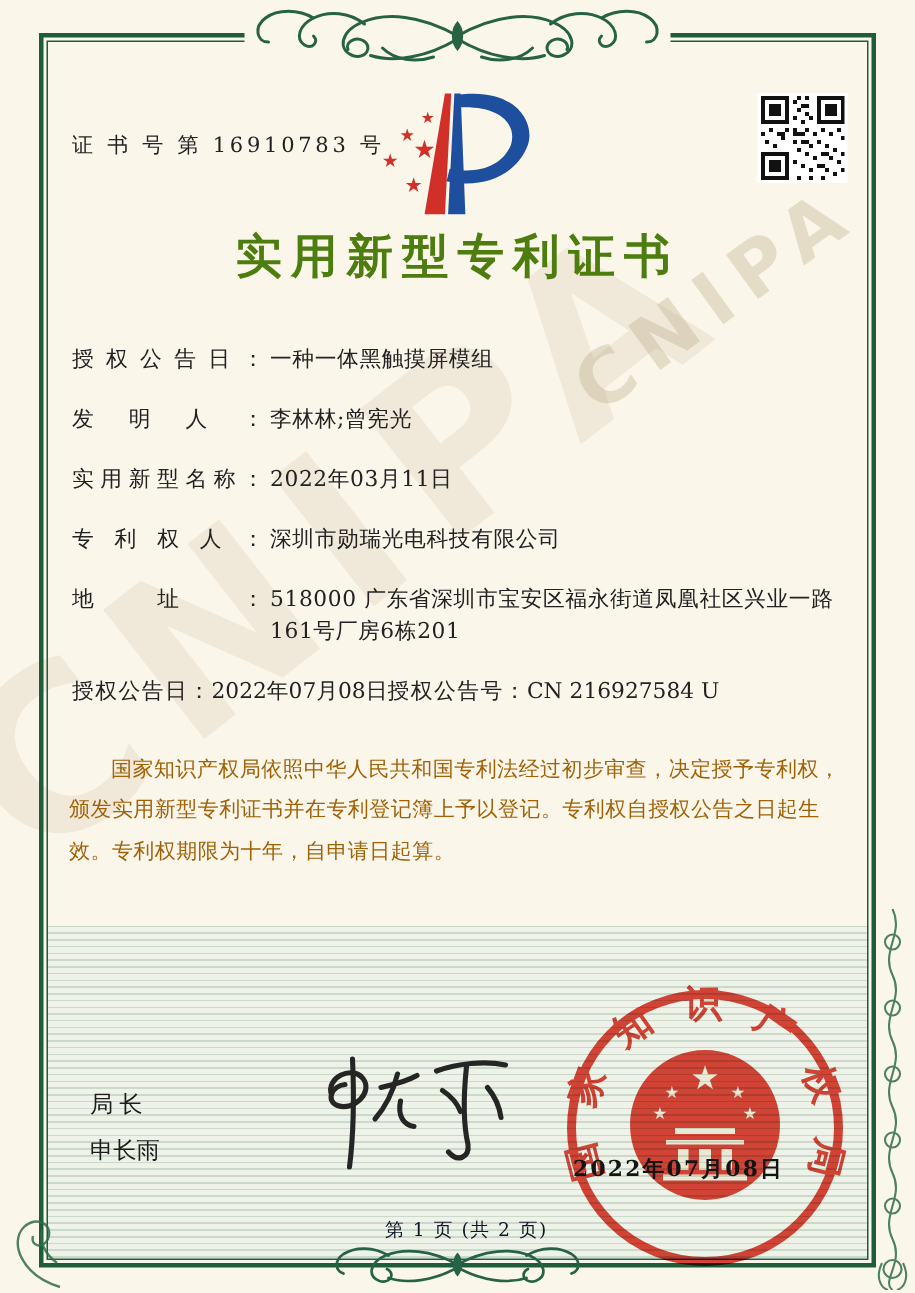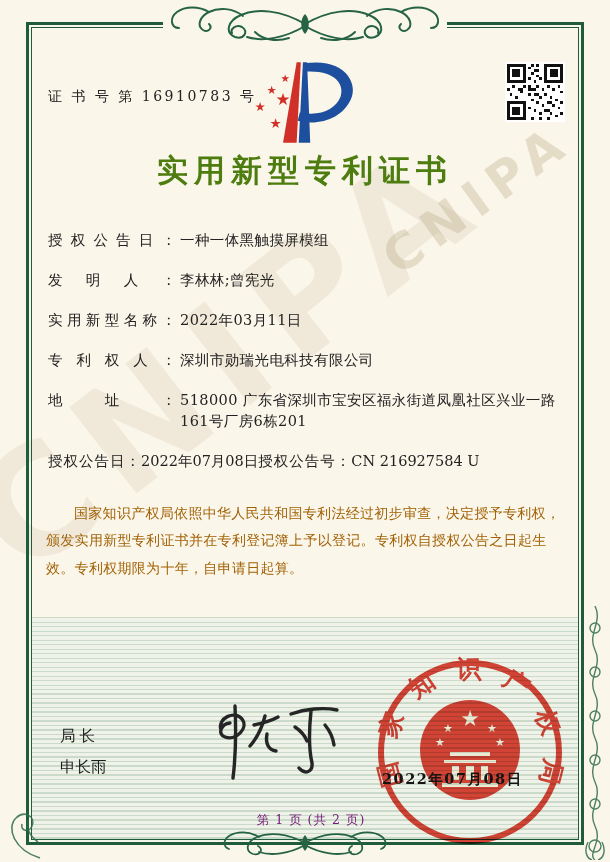--- a/index.html
+++ b/index.html
@@ -40,21 +40,21 @@
   .paras{left:46px;right:42px;top:500px;z-index:2;}
   .paras p{margin:0;text-indent:2em;font-size:14px;line-height:1.95;letter-spacing:.3px;color:#a16207;}
   
   .signoff{left:60px;top:726px;z-index:3;font-size:15.5px;color:#1c1c1c;}
   .signoff .t{letter-spacing:4px;margin-bottom:10px;}
   .signature{left:205px;top:700px;width:150px;height:88px;z-index:3;}
   
   .seal{left:372px;top:656px;width:196px;height:196px;z-index:3;opacity:.93;mix-blend-mode:multiply;}
   .sealdate{left:382px;top:770px;width:160px;font-size:14.5px;font-weight:700;letter-spacing:1.5px;color:#141414;z-index:4;}
   
-  .footer{left:0;right:0;top:812px;text-align:center;font-size:12.5px;letter-spacing:1px;color:#701a75;z-index:2;margin-left:12px;}
+  .footer{left:0;right:0;top:812px;text-align:center;font-size:12.5px;letter-spacing:1px;color:#0f172a;z-index:2;margin-left:12px;}
   
   .orn-top{left:145px;top:2px;width:320px;height:44px;z-index:2;}
   .orn-bottom{left:185px;top:826px;width:240px;height:34px;z-index:2;}
   .orn-right{left:582px;top:606px;width:26px;height:254px;z-index:2;}
   .orn-bl{left:2px;top:780px;width:40px;height:80px;z-index:2;}
 </style>
 </head>
 <body>
 
 <div class="abs band"></div>

